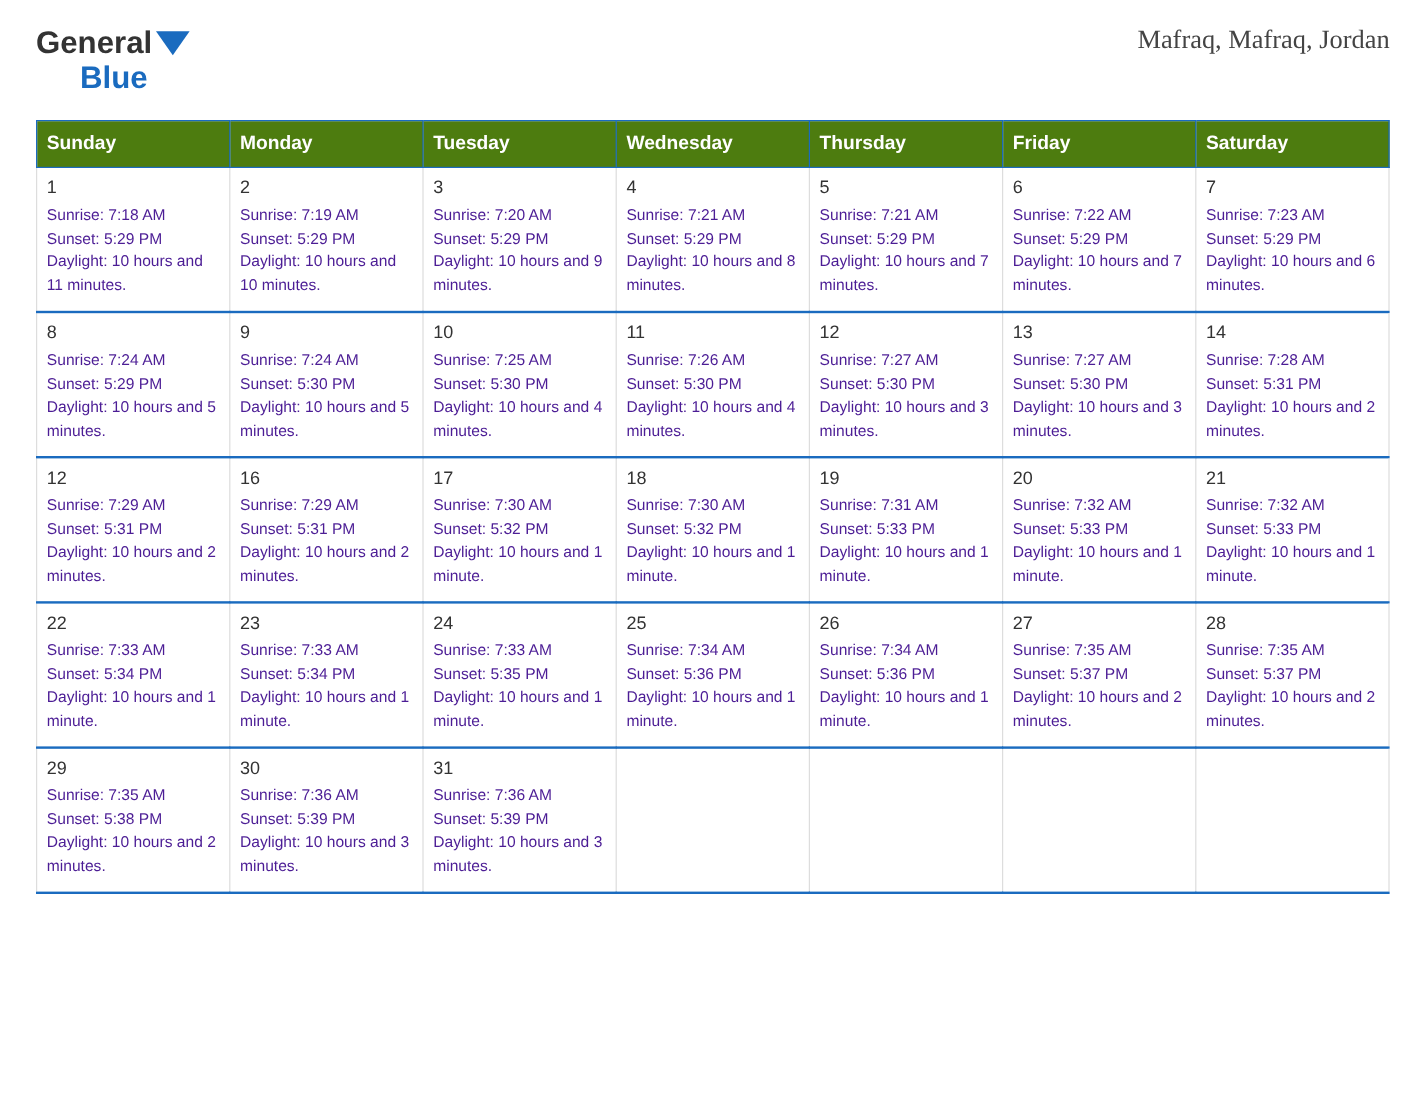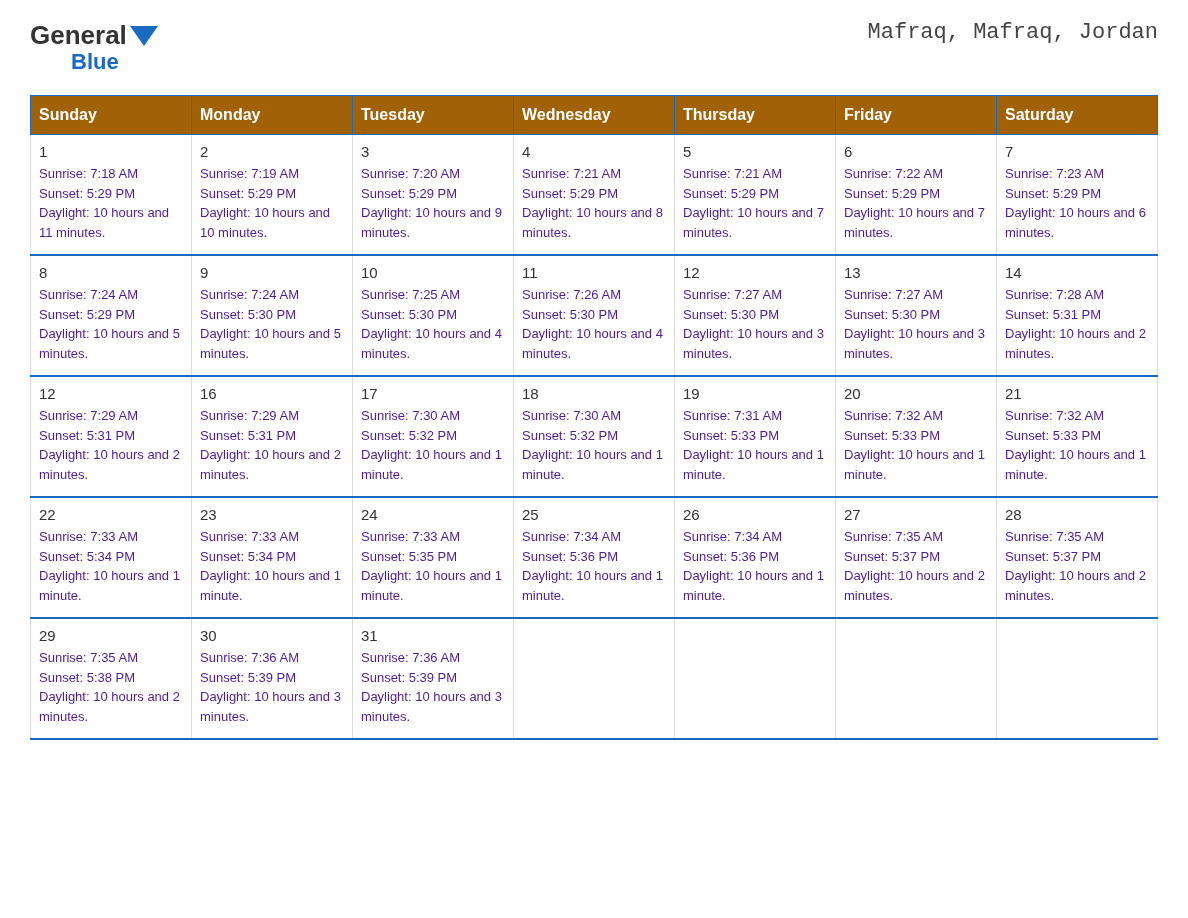--- a/index.html
+++ b/index.html
@@ -35,48 +35,48 @@
       width: 0;
       height: 0;
       border-left: 14px solid transparent;
       border-right: 14px solid transparent;
       border-bottom: 20px solid #1a6bbf;
       margin-left: 3px;
       margin-bottom: 0px;
       transform: rotate(180deg);
     }
     .logo-blue {
-      font-size: 22px;
+      font-size: 26px;
       font-weight: bold;
       color: #1a6bbf;
       font-family: Arial, sans-serif;
       margin-top: -2px;
       padding-left: 2px;
     }
     .title-section {
       text-align: right;
     }
     .month-title {
       font-size: 52px;
       font-weight: normal;
       color: #222;
       font-family: Arial, sans-serif;
     }
     .location {
       font-size: 22px;
       color: #444;
-      font-family: Liberation Mono, monospace;
+      font-family: Liberation Serif, serif;
     }
     table {
       width: 100%;
       border-collapse: collapse;
       table-layout: fixed;
     }
     thead tr {
-      background-color: #a16207;
+      background-color: #4d7c0f;
     }
     thead th {
       color: #fff;
       font-size: 16px;
       font-weight: bold;
       padding: 10px 8px;
       text-align: left;
       border: 1px solid #1a6bbf;
     }
     tbody tr {

